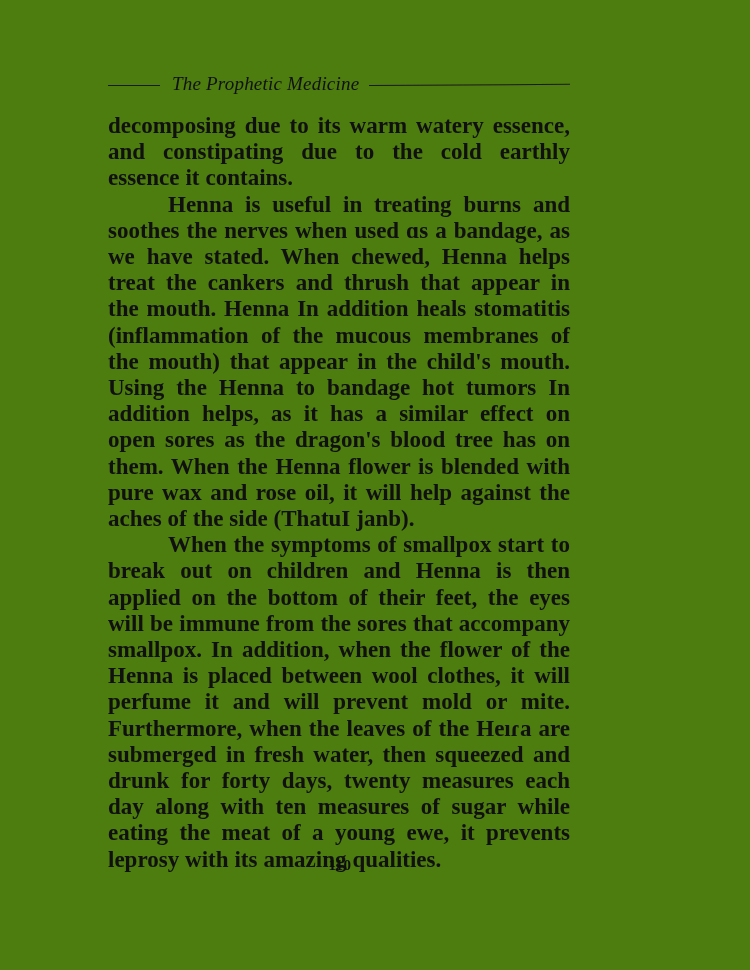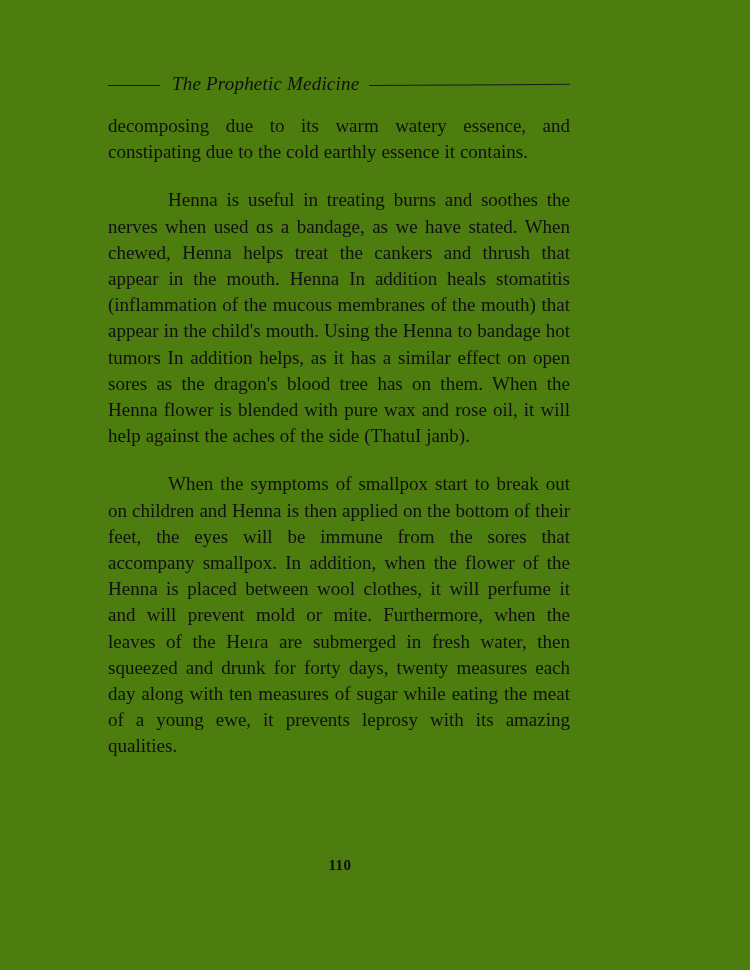--- a/index.html
+++ b/index.html
@@ -64,33 +64,33 @@
   
   .column {
     position: absolute;
     left: 108px;
     top: 113px;
     width: 462px;
   }
 
   p.para {
     margin: 0;
-    font-size: 19px;
+    font-size: 23px;
     line-height: 26.2px;
     text-align: justify;
     text-align-last: left;
     text-justify: inter-word;
     color: #101010;
     word-spacing: 0.2px;
+    font-weight: bold;
   }
   p.indent {
     text-indent: 60px;
   }
   p.gap {
-    margin-top: 22px;
   }
 
   
   .folio {
     position: absolute;
     left: 0;
     top: 857px;
     width: 680px;
     text-align: center;
     font-size: 15px;

